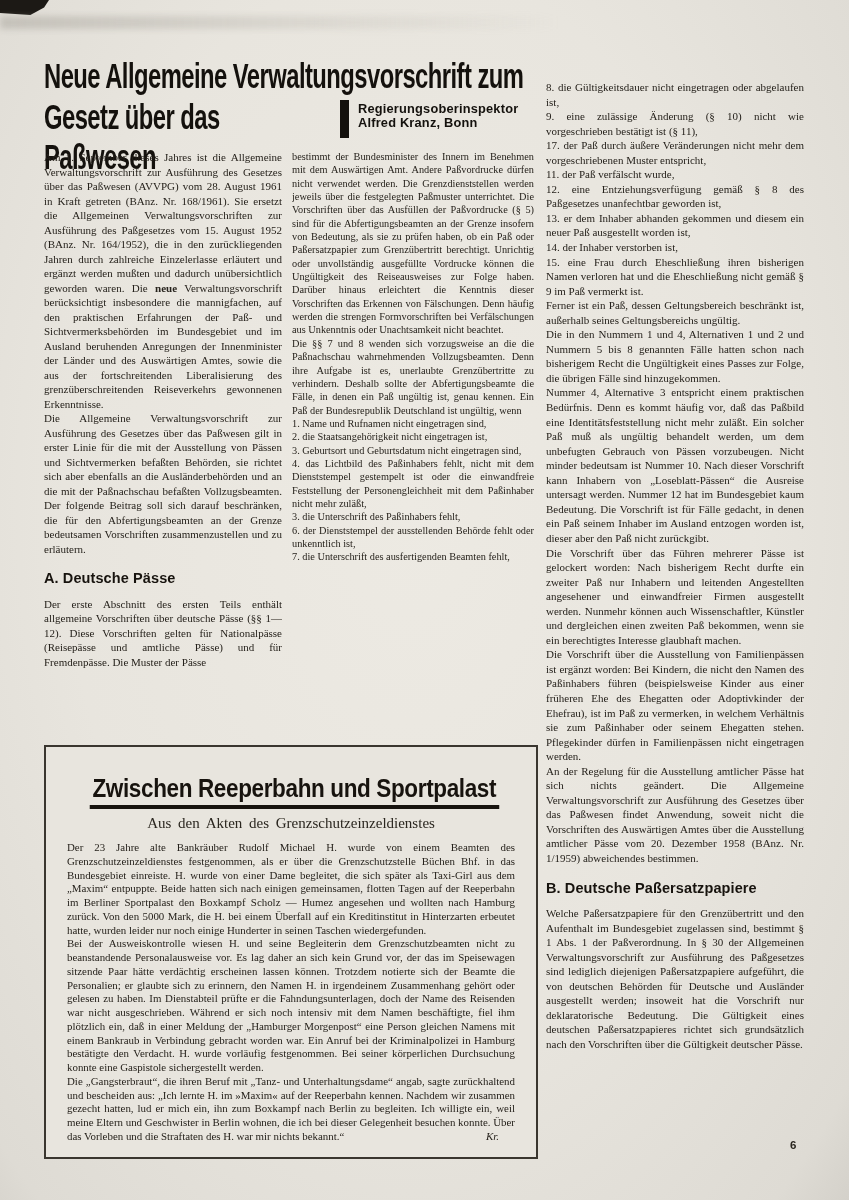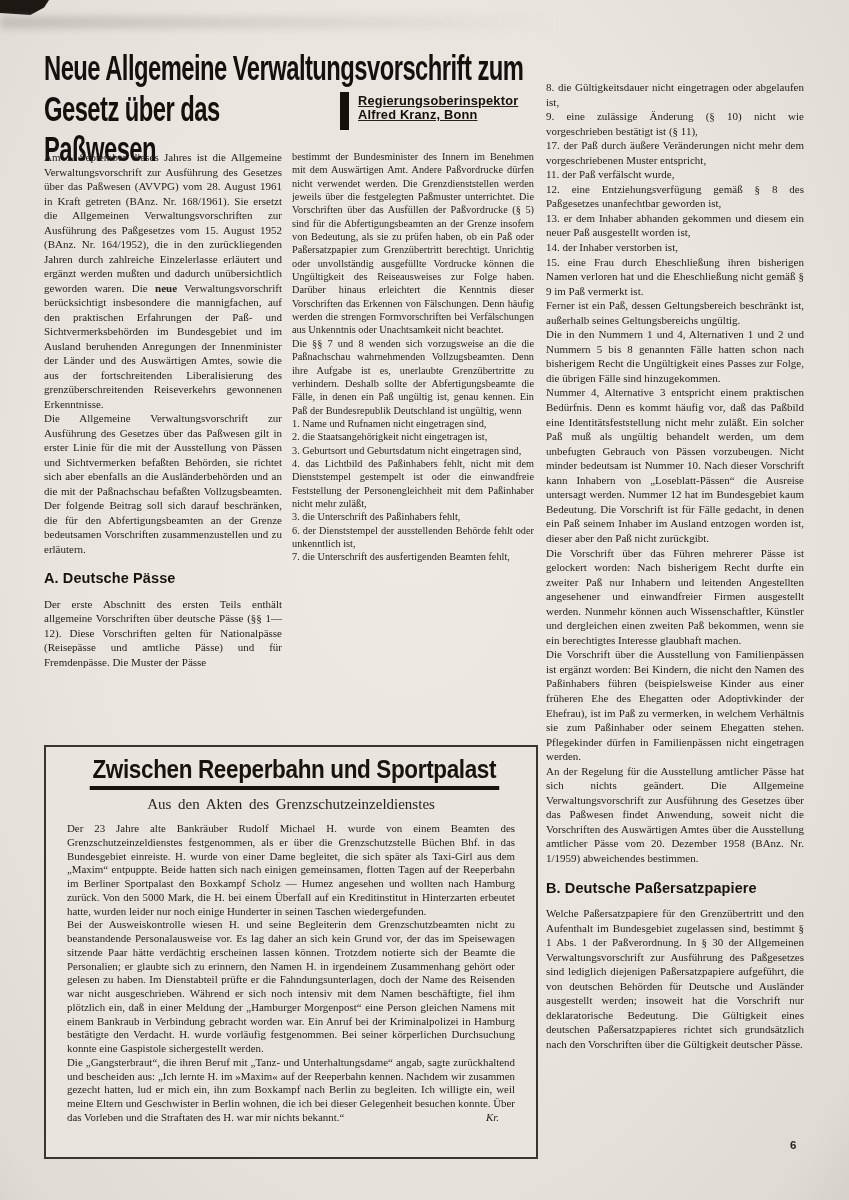--- a/index.html
+++ b/index.html
@@ -17,21 +17,21 @@
     position:absolute;left:0;top:0;width:49px;height:15px;
     background:#1c1915;
     clip-path:polygon(0 0,100% 0,90% 50%,62% 100%,0 86%);
   }
   .top-streak{
     position:absolute;left:0;top:16px;width:560px;height:13px;
     background:linear-gradient(90deg, rgba(150,146,138,.38), rgba(170,166,158,.22) 55%, rgba(190,186,178,0));
     filter:blur(3px);
   }
   
-  .masthead{position:absolute;left:44px;top:48px;width:505px;text-decoration:underline;}
+  .masthead{position:absolute;left:44px;top:56px;width:505px;}
   .hline{height:41px;white-space:nowrap;}
   .hscale{
     display:inline-block;transform:scaleX(.68);transform-origin:0 0;
     font-family:"Liberation Sans","DejaVu Sans",sans-serif;
     font-weight:700;font-size:35px;line-height:40px;letter-spacing:-.8px;
     color:#14110d;
   }
   .hrow{display:flex;align-items:flex-start;height:44px;}
   .hrow .t2wrap{width:296px;height:44px;overflow:visible;}
   .hbar{width:9px;height:38px;background:#14110d;margin:3px 9px 0 0;flex:none;}
@@ -49,21 +49,21 @@
   .sechead{
     font-family:"Liberation Sans","DejaVu Sans",sans-serif;
     font-weight:700;font-size:14.5px;letter-spacing:.1px;color:#17130e;
     margin:15px 0 11px 0;text-align:left;
   }
   
   .story-box{
     position:absolute;left:44px;top:745px;width:494px;height:414px;
     box-sizing:border-box;border:2px solid #3a362f;
     background:#e8e5de;
-    padding:6px 21px 0 21px;
+    padding:25px 21px 0 21px;
     z-index:3;
   }
   .story-title-wrap{text-align:center;margin-top:2px;}
   .story-title{
     display:inline-block;transform:scaleX(.9);transform-origin:50% 0;
     font-family:"Liberation Sans","DejaVu Sans",sans-serif;
     font-weight:700;font-size:25px;line-height:28px;letter-spacing:-.4px;color:#17130e;
     border-bottom:4px solid #17130e;padding:0 3px 3px 3px;white-space:nowrap;
   }
   .story-sub{

